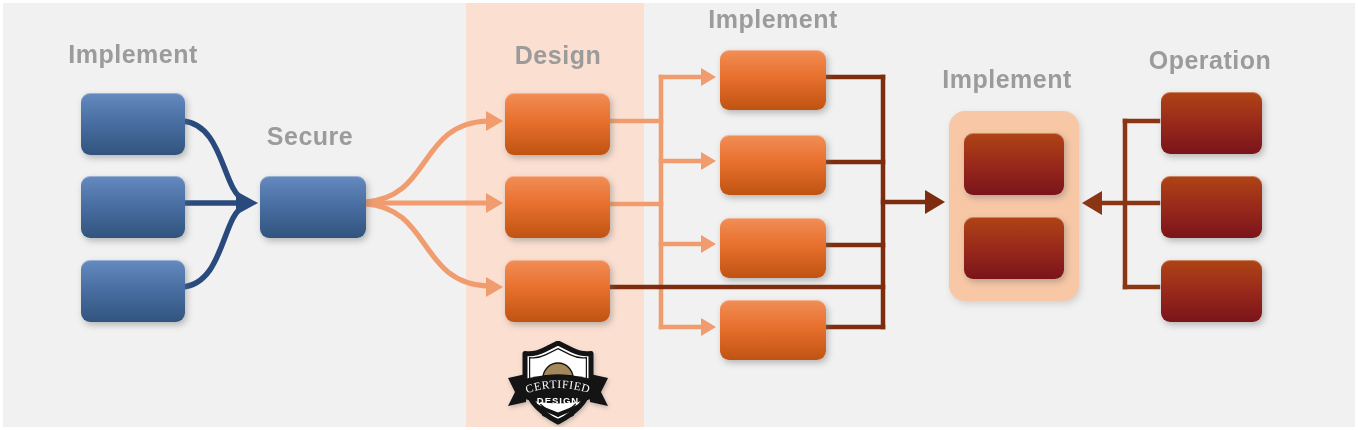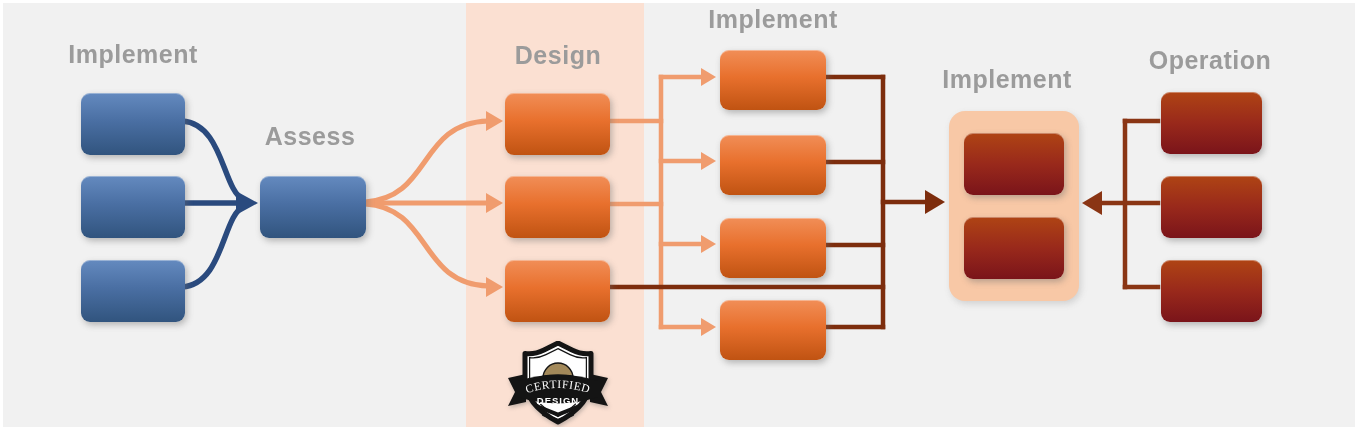--- a/index.html
+++ b/index.html
@@ -124,21 +124,21 @@
     <g stroke="#8a3514" stroke-width="4.5" fill="none" stroke-linecap="square">
       <path d="M1125,121 L1125,287"></path>
       <path d="M1125,121 L1158,121"></path>
       <path d="M1100,203 L1158,203"></path>
       <path d="M1125,287 L1158,287"></path>
     </g>
     <polygon points="1082,203 1102,191 1102,215" fill="#8a3514"></polygon>
   </svg>
 
   <div class="stage-label" style="left:130px;top:38px">Implement</div>
-  <div class="stage-label" style="left:307px;top:120px">Assess</div>
+  <div class="stage-label" style="left:307px;top:120px">Secure</div>
   <div class="stage-label" style="left:555px;top:39px">Design</div>
   <div class="stage-label" style="left:770px;top:3px">Implement</div>
   <div class="stage-label" style="left:1004px;top:36px">
     <br>
     <span>Implement</span>
   </div>
   <div class="stage-label" style="left:1207px;top:44px">Operation</div>
 
   <div class="node blue" style="left:78px;top:90px;width:104px;height:62px"></div>
   <div class="node blue" style="left:78px;top:173px;width:104px;height:62px"></div>

